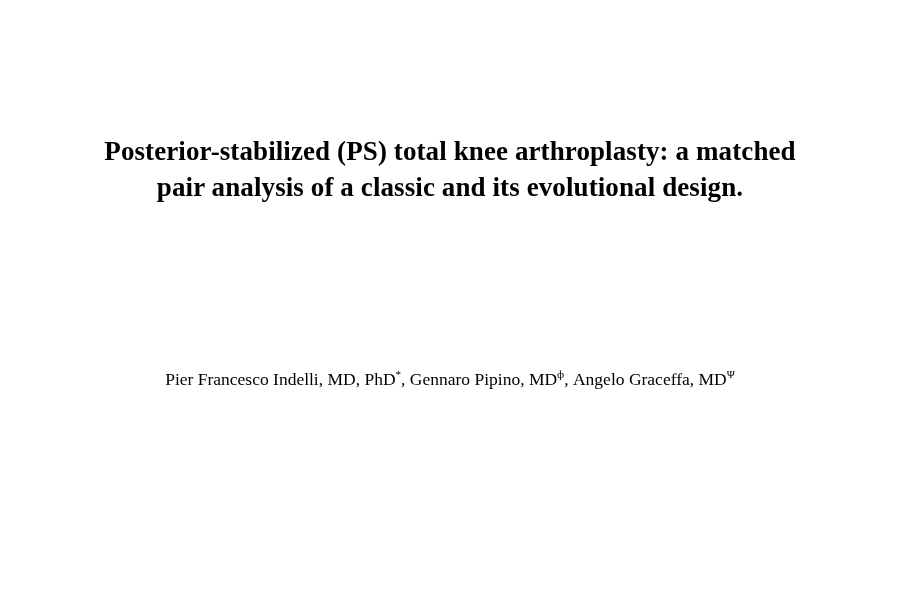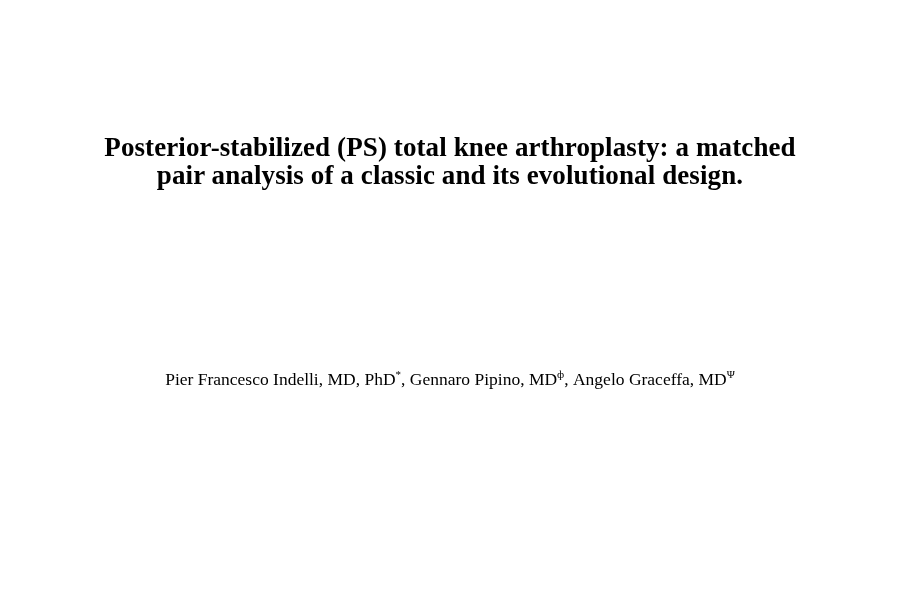--- a/index.html
+++ b/index.html
@@ -24,21 +24,21 @@
     position: absolute;
     top: 133px;
     left: 0;
     width: 900px;
     text-align: center;
   }
   .title {
     font-family: "Liberation Serif", serif;
     font-weight: bold;
     font-size: 27px;
-    line-height: 28px;
+    line-height: 36px;
     letter-spacing: 0.1px;
     margin: 0 auto;
     width: 740px;
   }
   .authors-block {
     position: absolute;
     top: 366px;
     left: 0;
     width: 900px;
     text-align: center;

